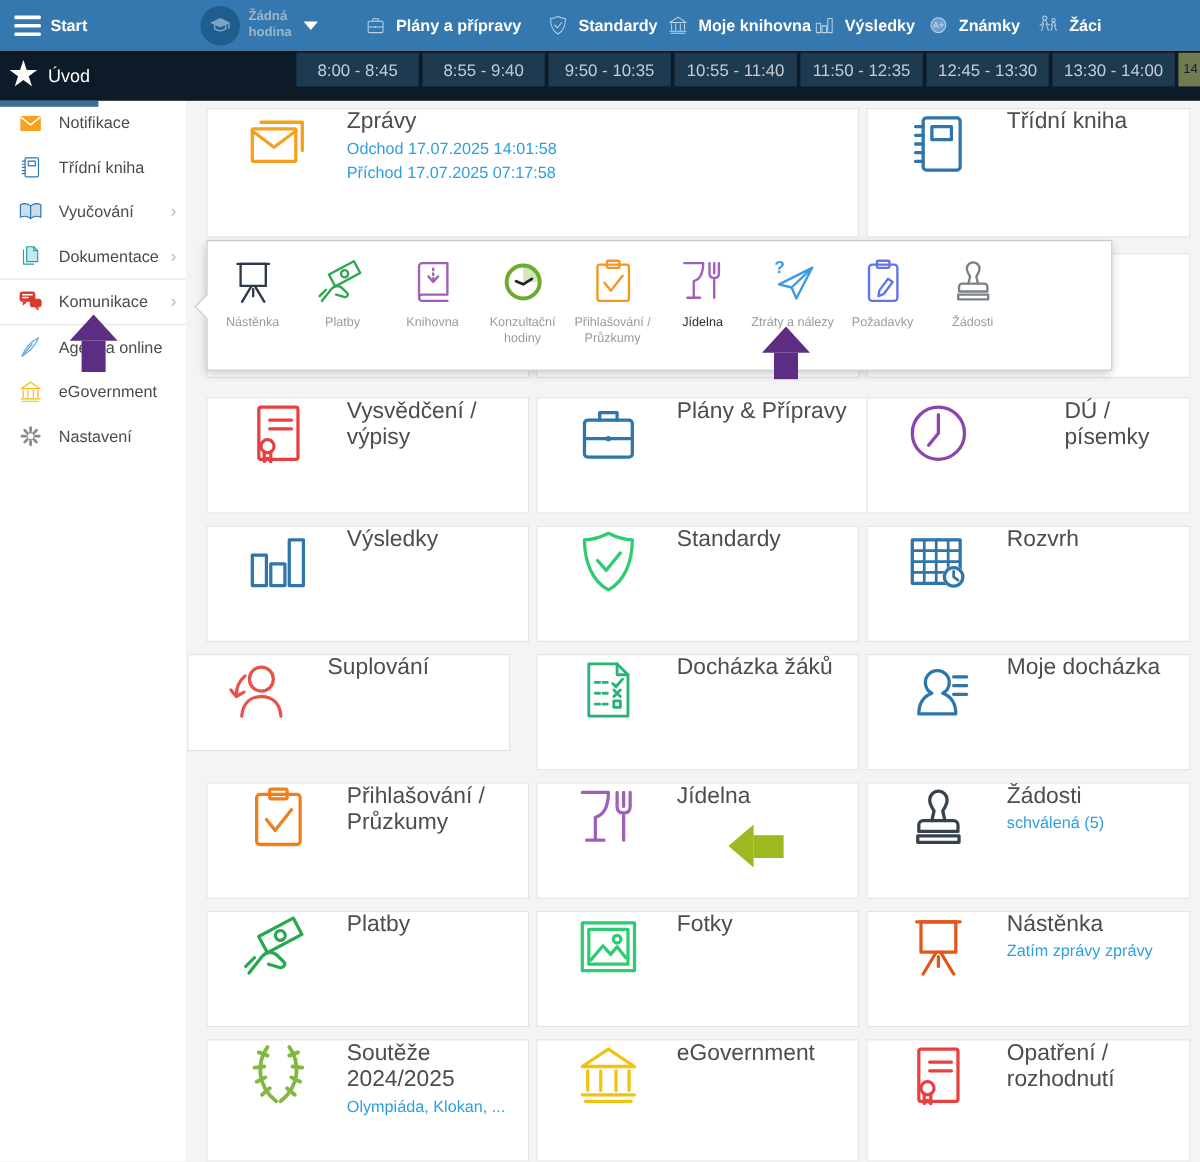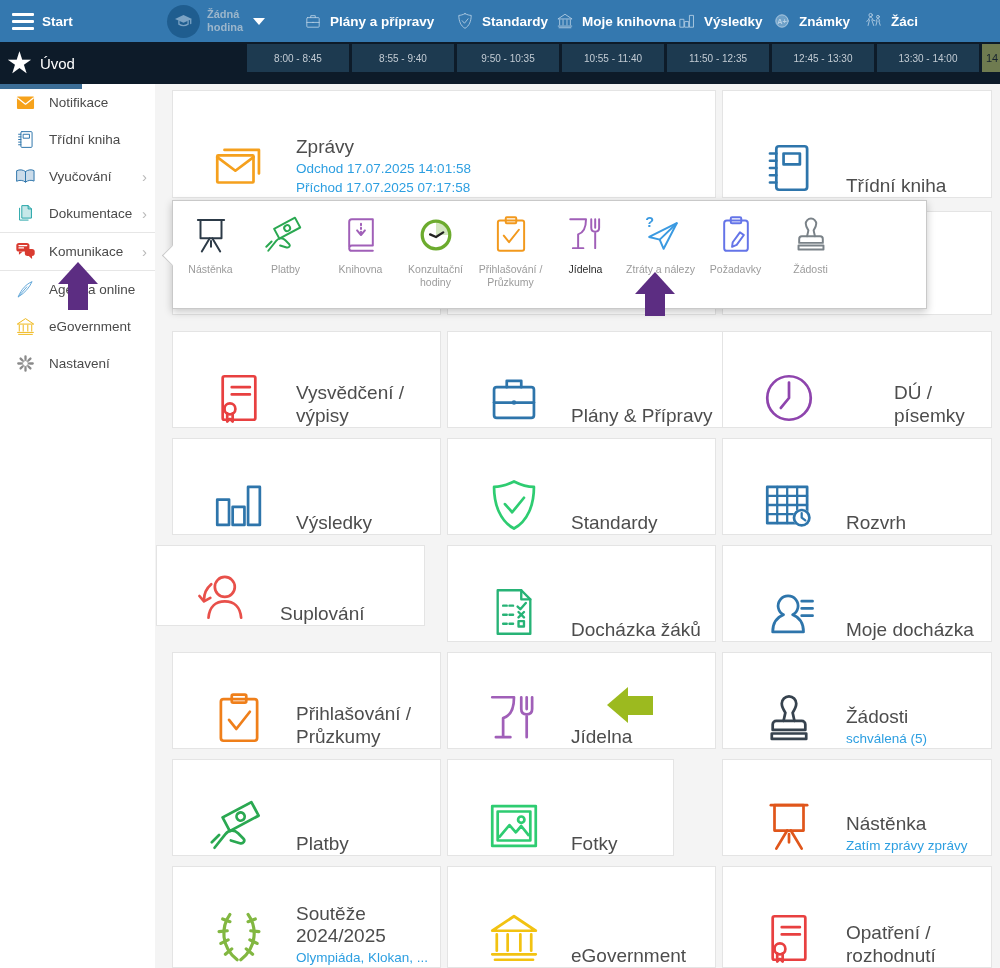--- a/index.html
+++ b/index.html
@@ -21,37 +21,37 @@
   .lesson-text{margin-left:7px;color:#9cb6cb;font-size:11px;line-height:1.15;font-weight:700;}
   .caret-down{margin-left:10px;width:0;height:0;border-left:6px solid transparent;
               border-right:6px solid transparent;border-top:7px solid #fff;}
 
   
   #schedulebar{position:absolute;left:0;top:42px;width:1000px;height:42px;background:#0d1b29;z-index:38;}
   #section-header{position:absolute;left:0;top:0;width:155px;height:42px;display:flex;align-items:center;}
   .star-glyph{color:#fff;font-size:30px;margin-left:6px;line-height:1;}
   #section-label{color:#fff;font-size:15px;font-weight:400;margin-left:7px;}
   .slot{position:absolute;top:2px;height:28px;width:102px;background:#1d3a50;color:#c3ccd4;
-        font-size:10px;display:flex;align-items:center;justify-content:center;cursor:pointer;}
+        font-size:14px;display:flex;align-items:center;justify-content:center;cursor:pointer;}
   #slot-partial{position:absolute;top:2px;left:982px;width:18px;height:28px;background:#6f7b50;
         color:#16222e;font-size:11px;display:flex;align-items:center;padding-left:4px;cursor:pointer;}
   #scroll-indicator{position:absolute;left:0;top:84px;width:82px;height:5px;background:#3c6e96;z-index:41;}
 
   
   #sidebar{position:absolute;left:0;top:84px;width:155px;bottom:0;background:#fff;z-index:10;}
   .side-item{position:relative;height:37px;display:flex;align-items:center;padding-left:15px;
              color:#4a4a4a;font-size:13.5px;cursor:pointer;}
   .side-item .icon{width:21px;height:21px;margin-right:13px;flex:0 0 auto;}
   .side-item .chev{position:absolute;right:8px;color:#b9b9b9;font-size:15px;}
   .side-item.active{border-top:1px solid #e6e6e6;border-bottom:1px solid #e6e6e6;}
 
   
   #content{position:absolute;left:155px;top:84px;right:0;bottom:0;background:#f4f4f4;}
   .tile{position:absolute;background:#fff;border:1px solid #e4e4e4;box-sizing:border-box;
-        display:flex;align-items:flex-end;cursor:pointer;padding-left:7px;}
+        display:flex;align-items:flex-start;cursor:pointer;}
   .tile .icon{width:58px;height:58px;margin-left:30px;flex:0 0 auto;}
   .tile .t-text{margin-left:28px;}
   .t-title{font-size:19px;color:#4d4d4d;line-height:1.18;}
   .t-sub{font-size:13.5px;color:#2d9fe1;line-height:1.3;margin-top:2px;}
 
   
   #popup{position:absolute;left:17px;top:116px;width:753px;height:107px;background:#fff;
          border:1px solid #c9c9c9;box-shadow:0 3px 8px rgba(0,0,0,.22);z-index:20;display:flex;}
   #popup-pointer{position:absolute;left:-8px;top:47px;width:14px;height:14px;background:#fff;
          border-left:1px solid #c9c9c9;border-bottom:1px solid #c9c9c9;transform:rotate(45deg);}
@@ -454,21 +454,21 @@
               <circle cx="34" cy="21.5" r="4.5"></circle>
             </g>
             <path d="M5 56 L17 41 c4 -5 10 -5 14 -1 l6 6 c2 2 0 6 -4 5 l-10 -3"></path>
             <path d="M2 50 l8 -8"></path>
           </svg>
         </span>
         <div class="t-text">
           <div class="t-title">Platby</div>
         </div>
       </div>
-      <div class="tile" style="left: 292px; top: 675px; width: 227px; height: 97px;">
+      <div class="tile" style="left: 292px; top: 675px; width: 269px; height: 97px;">
         <span class="icon" style="color: rgb(46, 204, 113); width: 58px; height: 58px;">
           <svg viewBox="0 0 64 64" fill="none" stroke="currentColor" stroke-width="3" stroke-linecap="round" stroke-linejoin="round">
             <rect x="8" y="10" width="48" height="44"></rect>
             <rect x="14" y="16" width="36" height="32"></rect>
             <circle cx="40" cy="25" r="3.5"></circle>
             <path d="M16 44 l11 -13 l7 8 l6 -7 l8 10"></path>
           </svg>
         </span>
         <div class="t-text">
           <div class="t-title">Fotky</div>

